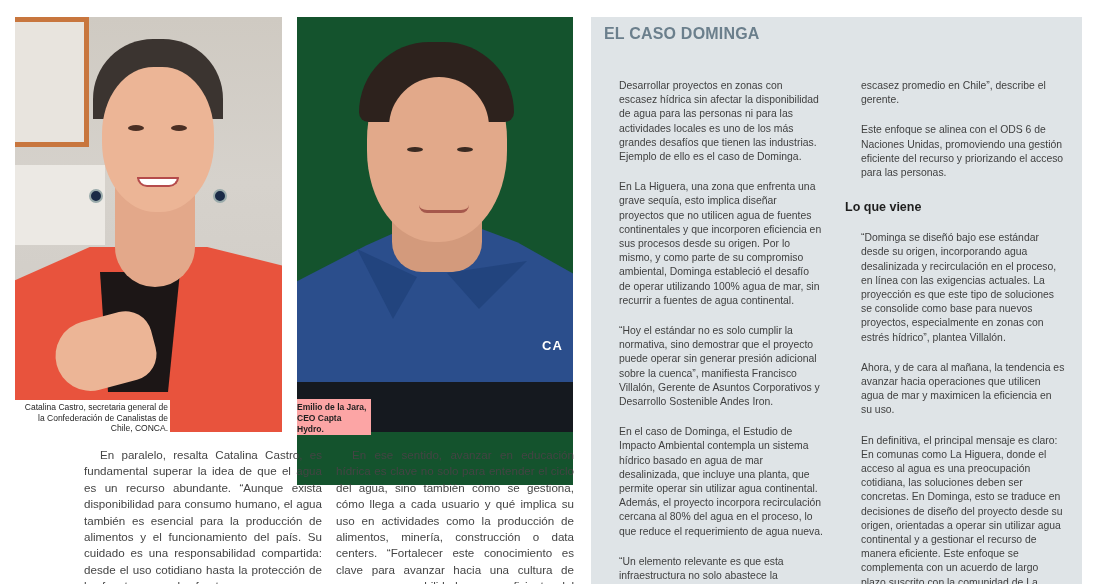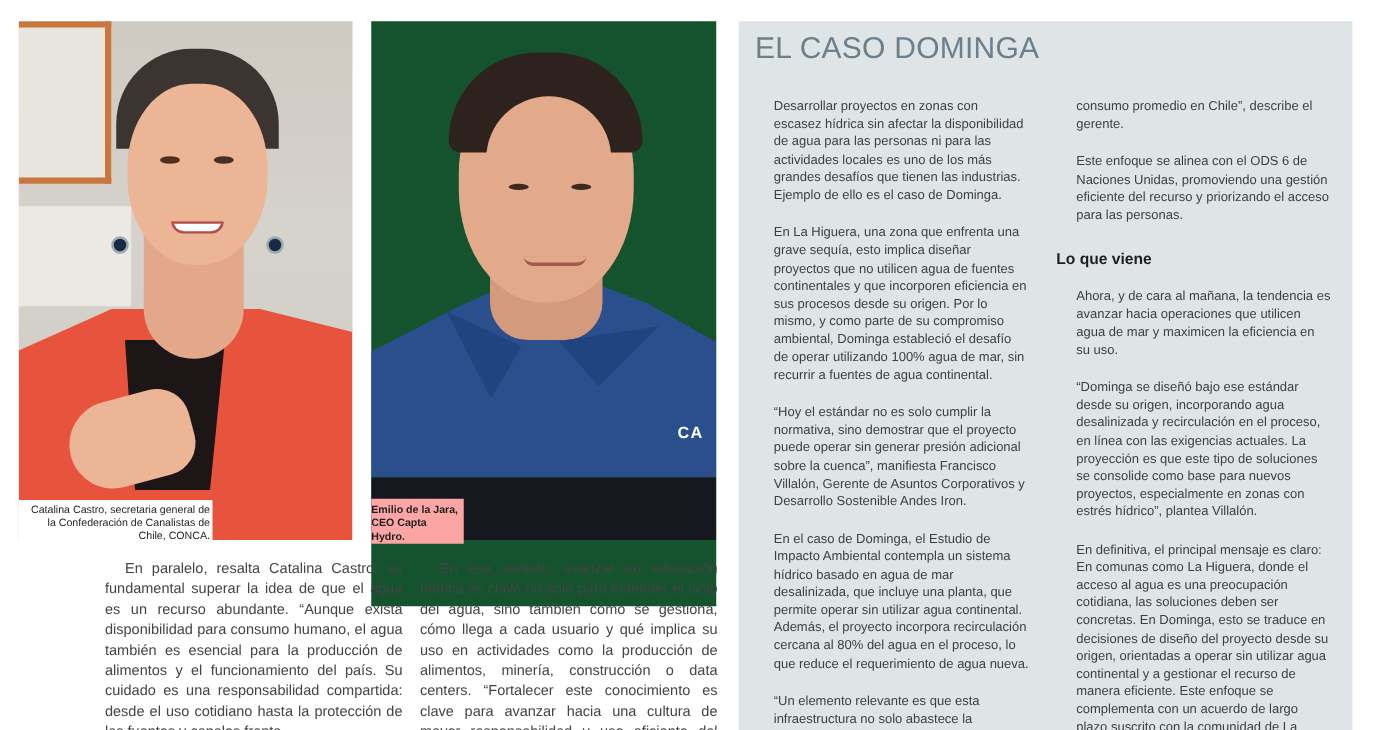--- a/index.html
+++ b/index.html
@@ -85,21 +85,21 @@
   .col2 { left: 336px; }
   .col p { text-indent: 16px; }
 
   
   .sidebar {
     position: absolute; left: 591px; top: 17px; width: 491px; height: 580px;
     background: #dfe4e7;
   }
   .sb-title {
     position: absolute; left: 13px; top: 8px;
-    font-size: 24px; font-weight: normal; color: #6b7f8c; letter-spacing: 0.2px;
+    font-size: 16px; font-weight: bold; color: #6b7f8c; letter-spacing: 0.2px;
   }
   .sb-col {
     position: absolute; width: 236px;
     font-size: 10.4px; line-height: 14.2px; color: #3f3f3f;
   }
   .sb-col1 { left: 12px; top: 46px; }
   .sb-col2 { left: 254px; top: 46px; }
   .sb-col p { margin: 16px; }
   .sb-sub {
     font-size: 12.5px; font-weight: bold; color: #1e1e1e; margin-top: 19px; line-height: 16px;
@@ -153,21 +153,21 @@
 
   <div class="sb-col sb-col1">
     <p>Desarrollar proyectos en zonas con escasez hídrica sin afectar la disponibilidad de agua para las personas ni para las actividades locales es uno de los más grandes desafíos que tienen las industrias. Ejemplo de ello es el caso de Dominga.</p>
     <p>En La Higuera, una zona que enfrenta una grave sequía, esto implica diseñar proyectos que no utilicen agua de fuentes continentales y que incorporen eficiencia en sus procesos desde su origen. Por lo mismo, y como parte de su compromiso ambiental, Dominga estableció el desafío de operar utilizando 100% agua de mar, sin recurrir a fuentes de agua continental.</p>
     <p>“Hoy el estándar no es solo cumplir la normativa, sino demostrar que el proyecto puede operar sin generar presión adicional sobre la cuenca”, manifiesta Francisco Villalón, Gerente de Asuntos Corporativos y Desarrollo Sostenible Andes Iron.</p>
     <p>En el caso de Dominga, el Estudio de Impacto Ambiental contempla un sistema hídrico basado en agua de mar desalinizada, que incluye una planta, que permite operar sin utilizar agua continental. Además, el proyecto incorpora recirculación cercana al 80% del agua en el proceso, lo que reduce el requerimiento de agua nueva.</p>
     <p>“Un elemento relevante es que esta infraestructura no solo abastece la operación, sino que también contempla el suministro de hasta 5 litros por segundo de agua desalinizada para la comunidad de La Higuera, equivalente al consumo diario de entre 2.500 y 3.500 personas</p>
   </div>
 
   <div class="sb-col sb-col2">
-    <p>consumo promedio en Chile”, describe el gerente.</p>
+    <p>escasez promedio en Chile”, describe el gerente.</p>
     <p>Este enfoque se alinea con el ODS 6 de Naciones Unidas, promoviendo una gestión eficiente del recurso y priorizando el acceso para las personas.</p>
     <div class="sb-sub">Lo que viene</div>
+    <p>“Dominga se diseñó bajo ese estándar desde su origen, incorporando agua desalinizada y recirculación en el proceso, en línea con las exigencias actuales. La proyección es que este tipo de soluciones se consolide como base para nuevos proyectos, especialmente en zonas con estrés hídrico”, plantea Villalón.</p>
     <p>Ahora, y de cara al mañana, la tendencia es avanzar hacia operaciones que utilicen agua de mar y maximicen la eficiencia en su uso.</p>
-    <p>“Dominga se diseñó bajo ese estándar desde su origen, incorporando agua desalinizada y recirculación en el proceso, en línea con las exigencias actuales. La proyección es que este tipo de soluciones se consolide como base para nuevos proyectos, especialmente en zonas con estrés hídrico”, plantea Villalón.</p>
     <p>En definitiva, el principal mensaje es claro: En comunas como La Higuera, donde el acceso al agua es una preocupación cotidiana, las soluciones deben ser concretas. En Dominga, esto se traduce en decisiones de diseño del proyecto desde su origen, orientadas a operar sin utilizar agua continental y a gestionar el recurso de manera eficiente. Este enfoque se complementa con un acuerdo de largo plazo suscrito con la comunidad de La Higuera, que incluye iniciativas para enfrentar la escasez hídrica en la comuna.</p>
     <p>“El desafío hoy no es solo minimizar los impactos, sino promover mejoras que contribuyan al territorio y a la calidad de vida de las personas,</p>
   </div>
 </div>
 
 </body></html>

